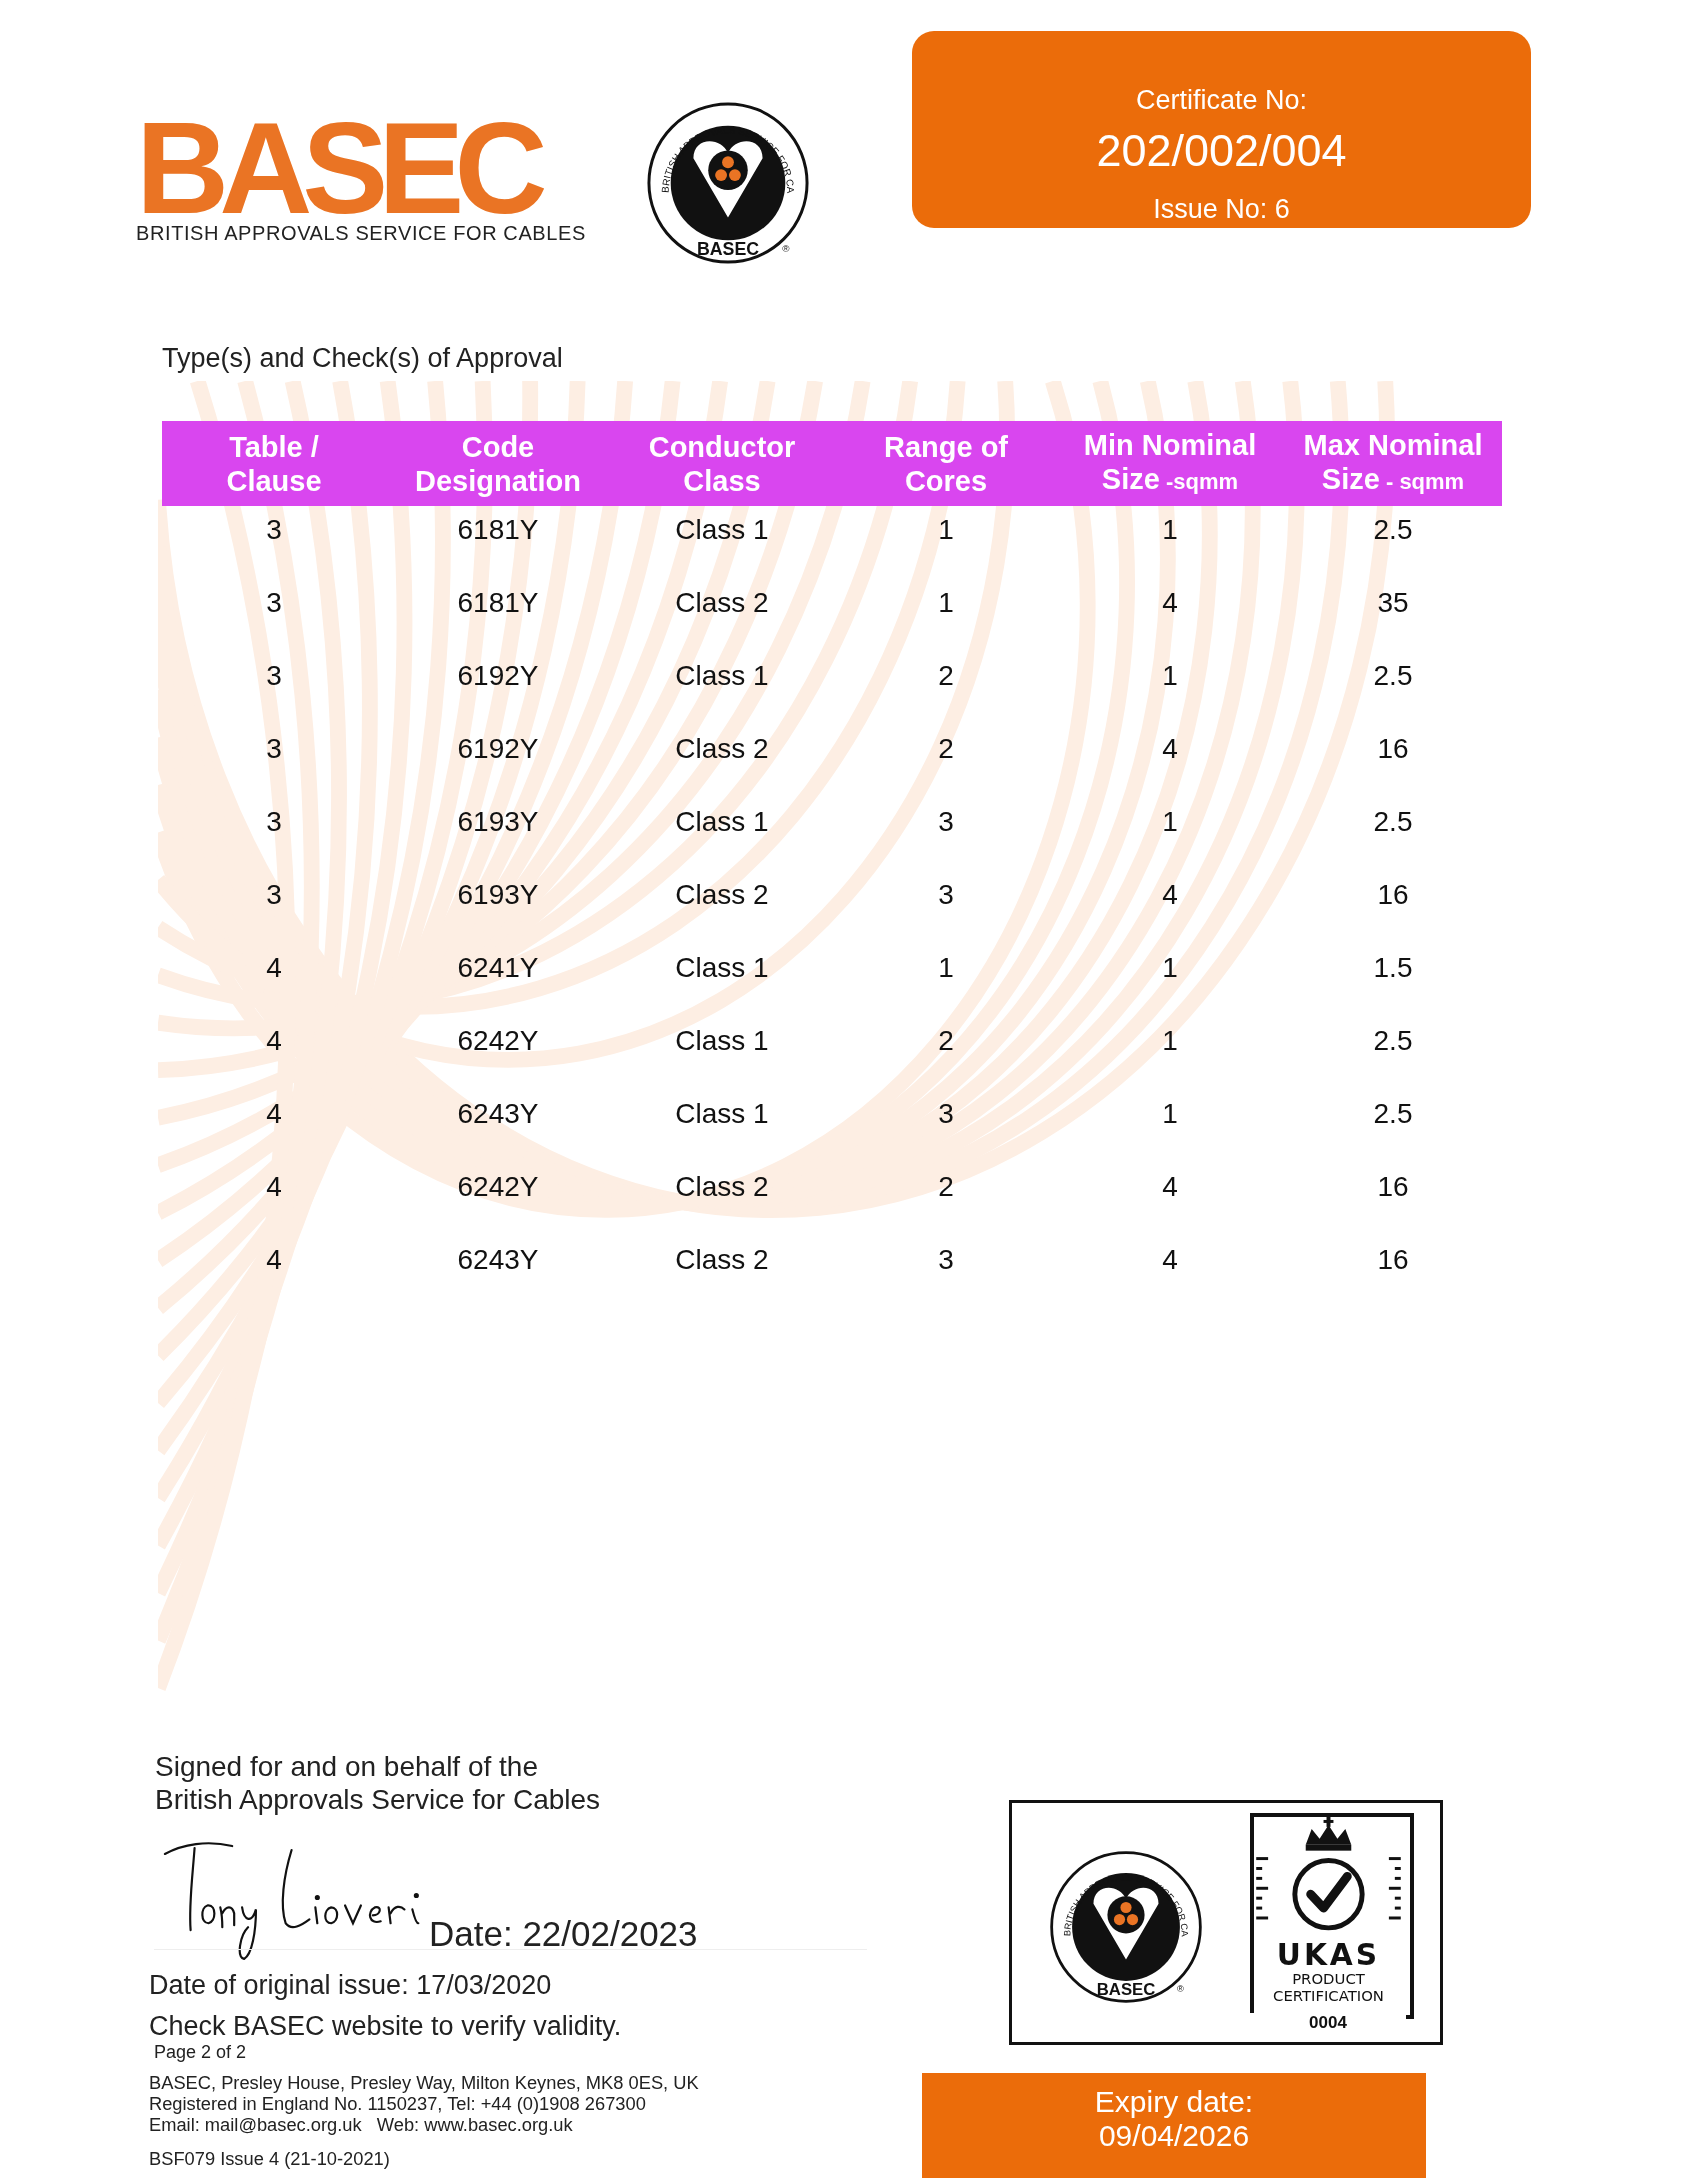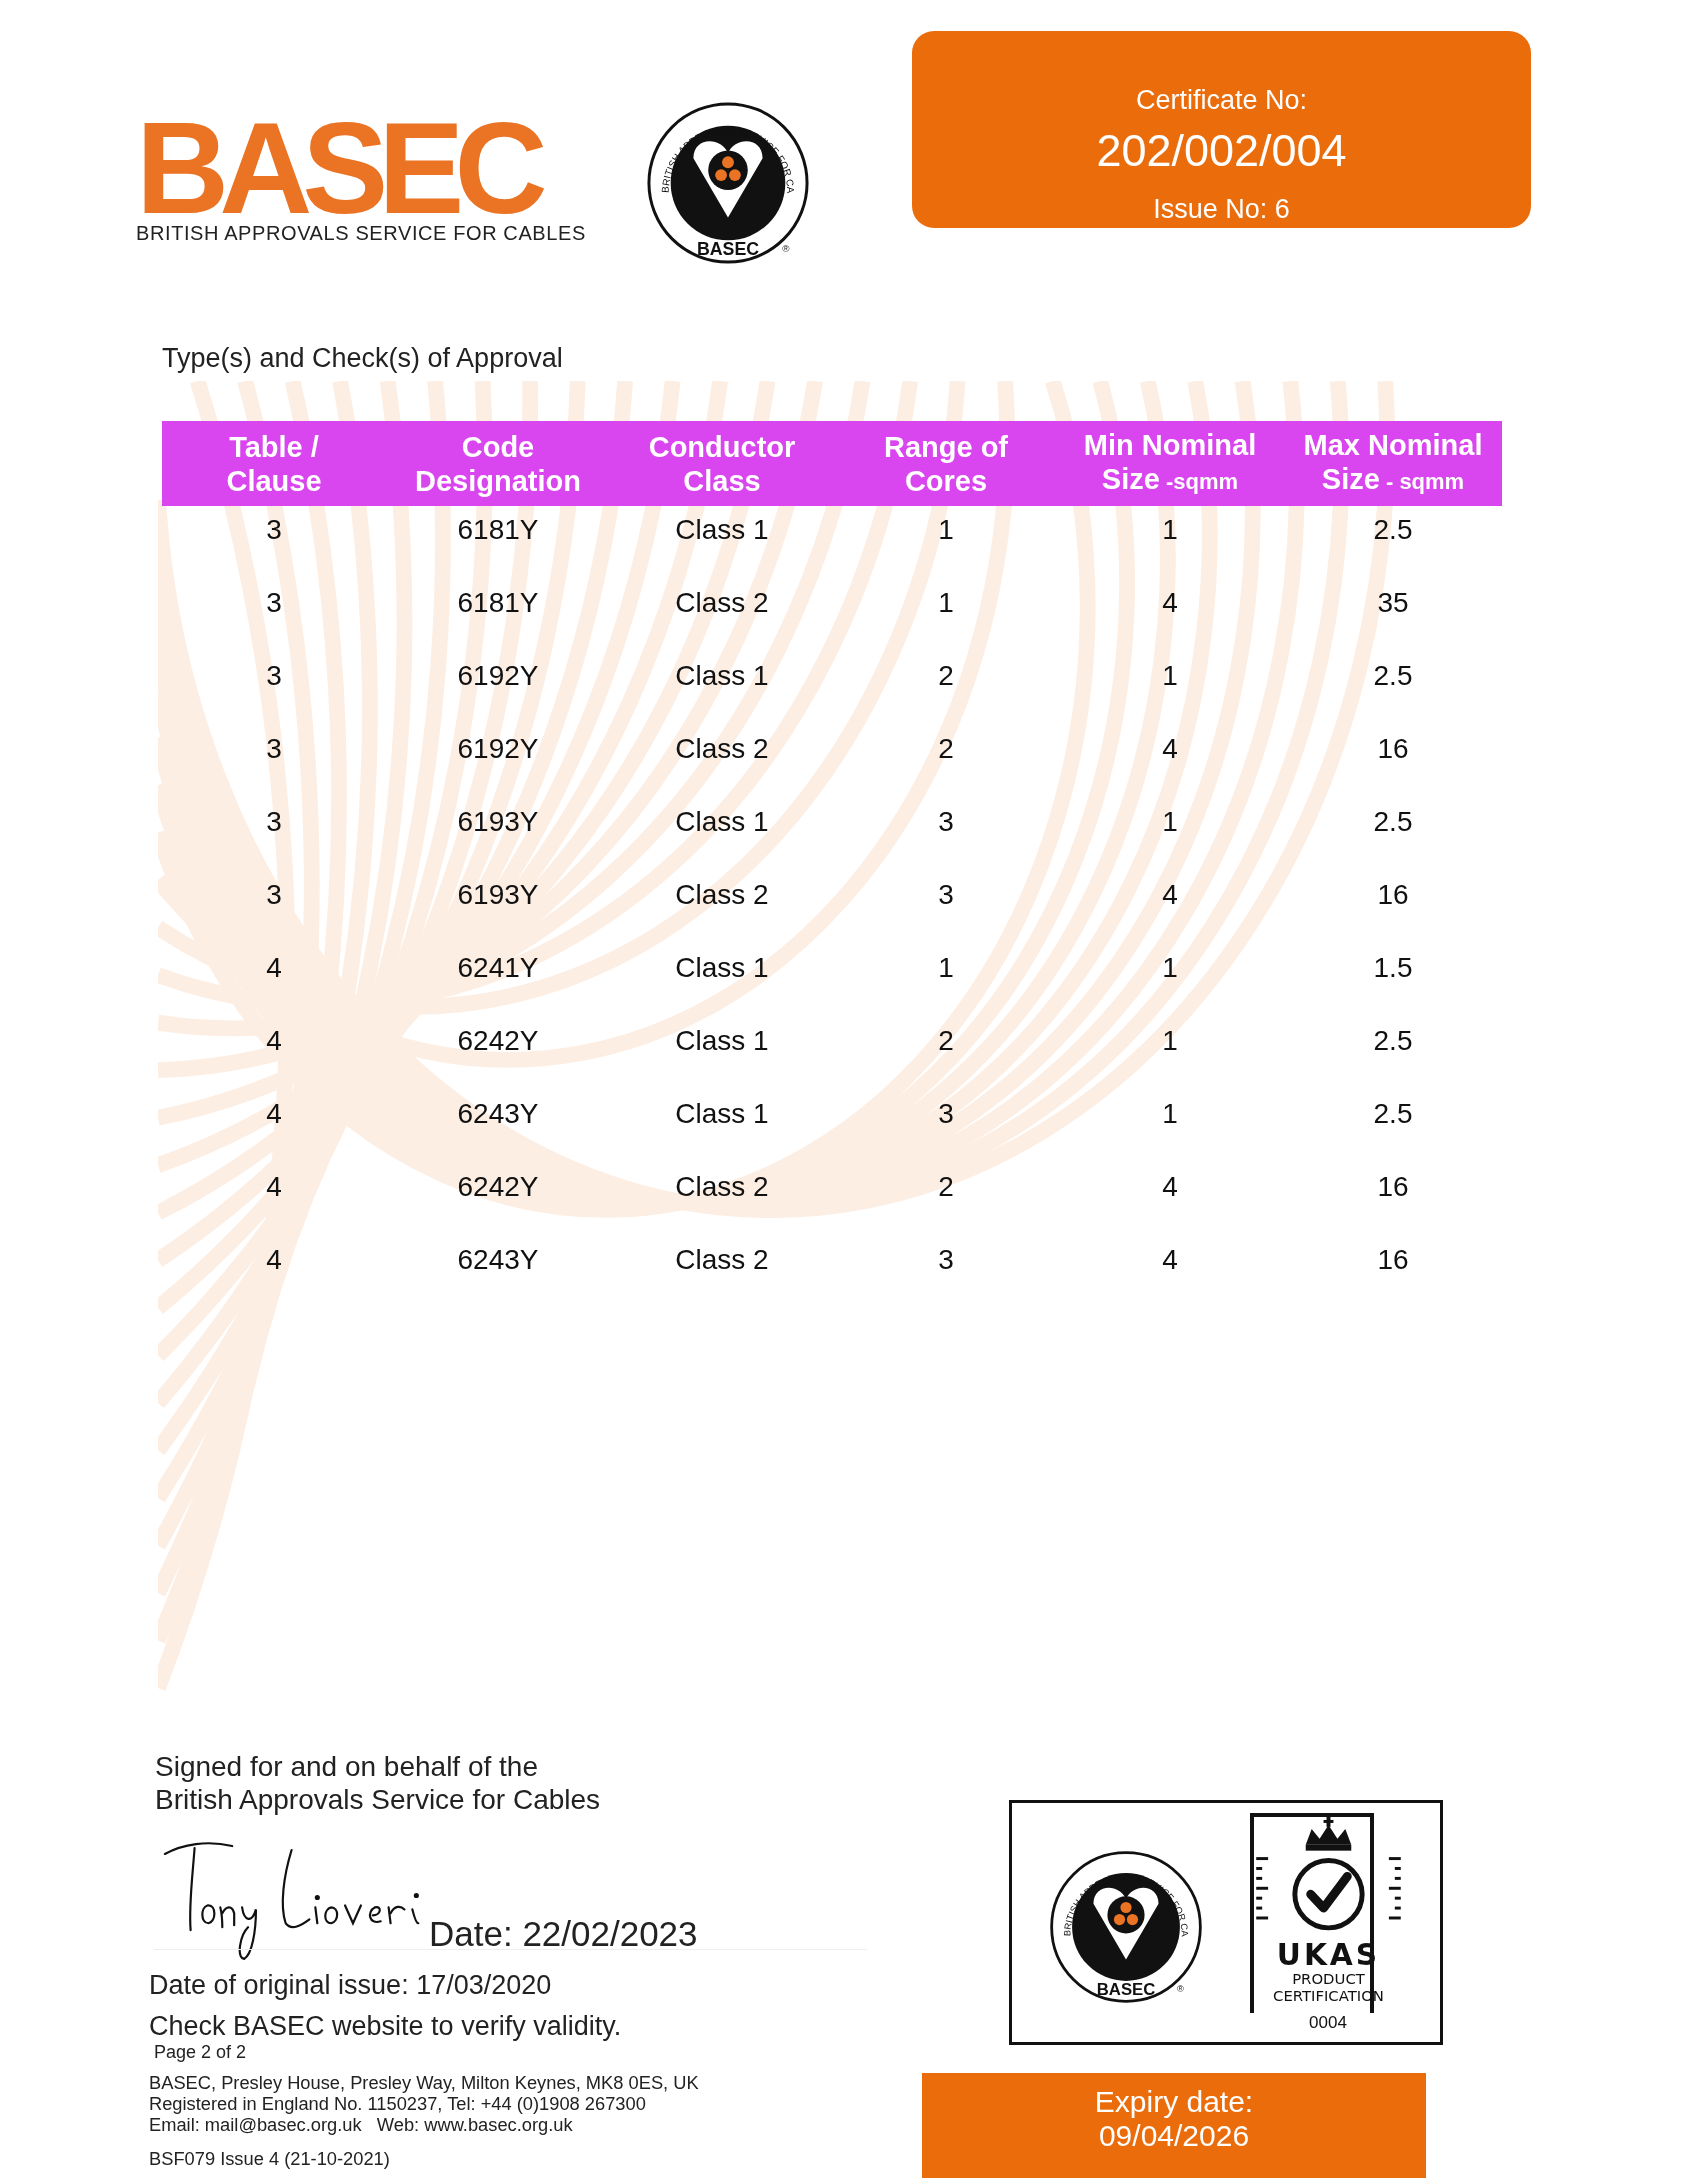--- a/index.html
+++ b/index.html
@@ -31,22 +31,22 @@
   #sig-date { left:429px; top:1914px; font-size:35px; color:#222; }
   #sig-line { left:154px; top:1949px; width:713px; height:1px; background:#eee; }
   #orig-issue { left:149px; top:1970px; font-size:27px; color:#222; }
   #check-site { left:149px; top:2011px; font-size:27px; color:#222; }
   #page-no { left:154px; top:2042px; font-size:18px; color:#222; }
   #address { left:149px; top:2072px; font-size:18.3px; line-height:21px; color:#222; }
   #form-ref { left:149px; top:2148px; font-size:18.3px; color:#222; }
   
   #logo-box { left:1009px; top:1800px; width:434px; height:245px; border:3px solid #111; box-sizing:border-box; }
   #seal-bottom { left:35px; top:45px; width:158px; height:158px; }
-  #ukas { left:238px; top:10px; width:124px; height:206px; border:4px solid #111; box-sizing:border-box; }
-  #ukas-code { left:238px; top:210px; width:156px; text-align:center; font-size:17px; font-weight:normal; background:#fff; }
+  #ukas { left:238px; top:10px; width:164px; height:206px; border:4px solid #111; box-sizing:border-box; }
+  #ukas-code { left:238px; top:210px; width:156px; text-align:center; font-size:17px; font-weight:bold; background:#fff; }
   
   #expiry { left:922px; top:2073px; width:504px; height:105px; background:#eb6c0a; color:#fff; text-align:center; font-size:30px; line-height:34px; padding-top:12px; box-sizing:border-box; }
 </style>
 </head>
 <body>
 
 <svg id="watermark" class="abs" viewBox="0 0 1360 1330" preserveAspectRatio="none">
     <path d="M 1240 0 A 120 150 0 0 1 0 120" fill="none" stroke="#fdeee3" stroke-width="16"></path>
     <path d="M 1192 0 A 168 210 0 0 1 0 168" fill="none" stroke="#fdeee3" stroke-width="16"></path>
     <path d="M 1144 0 A 216 270 0 0 1 0 216" fill="none" stroke="#fdeee3" stroke-width="16"></path>

